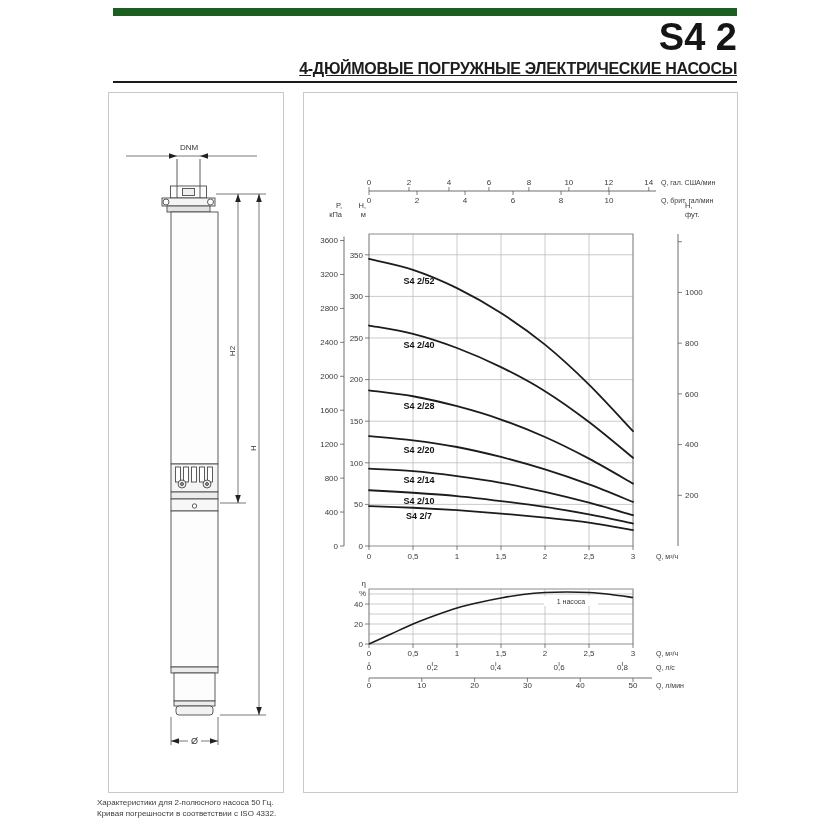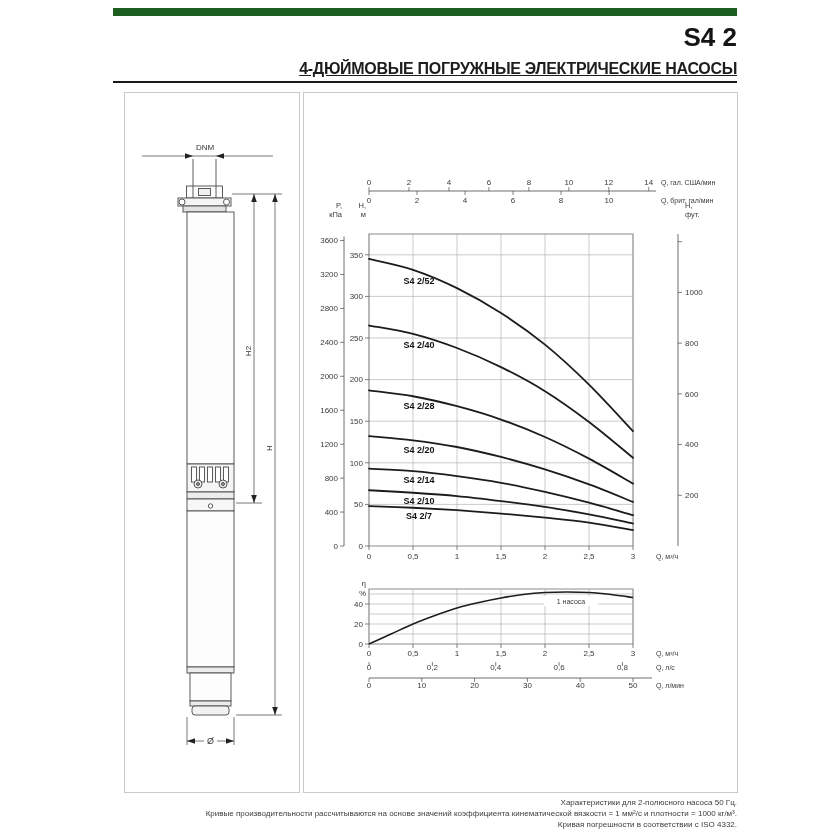--- a/index.html
+++ b/index.html
@@ -1,27 +1,27 @@
 <!DOCTYPE html>
 <html><head>
 <meta charset="utf-8">
 <style>
   html,body{margin:0;padding:0;}
   body{width:840px;height:840px;background:#fff;position:relative;
        font-family:"Liberation Sans",sans-serif;color:#222;overflow:hidden;}
   .topbar{position:absolute;left:113px;top:8px;width:624px;height:8px;background:#1b5e20;}
-  .title{position:absolute;right:103px;top:17px;font-size:26px;font-weight:700;color:#151515;line-height:40px;text-align:center;}
+  .title{position:absolute;right:103px;top:17px;font-size:38px;font-weight:700;color:#151515;line-height:40px;text-align:center;}
   .subtitle{position:absolute;right:103px;top:60px;font-size:16px;font-weight:700;color:#1d1d1d;letter-spacing:-0.3px;text-decoration:underline;}
   .rule{position:absolute;left:113px;right:103px;top:81px;height:2px;background:#1a1a1a;}
   .panel{position:absolute;top:92px;height:701px;border:1px solid #c9c9c9;background:#fff;box-sizing:border-box;}
-  .left-panel{left:124px;width:176px;}
+  .left-panel{left:108px;width:176px;}
   .right-panel{left:303px;width:435px;}
   svg{display:block;}
   svg text{font-family:"Liberation Sans",sans-serif;}
-  .footer{position:absolute;left:97px;right:103px;top:797px;text-align:right;
+  .footer{position:absolute;left:97px;right:103px;top:797px;
           font-size:8px;line-height:11px;color:#3c3c3c;}
 </style>
 </head>
 <body>
 
 <div class="topbar" style="background: rgb(27, 94, 32);"></div>
 <div class="title">S4 2</div>
 <div class="subtitle">4-ДЮЙМОВЫЕ ПОГРУЖНЫЕ ЭЛЕКТРИЧЕСКИЕ НАСОСЫ</div>
 <div class="rule"></div>
 
@@ -283,15 +283,14 @@
       <line x1="276.20000000000005" y1="585" x2="276.20000000000005" y2="589" stroke="#4a4a4a" stroke-width="0.7"></line>
       <text x="276.20000000000005" y="595" font-size="8" fill="#3a3a3a" text-anchor="middle" font-weight="normal">40</text>
       <line x1="329" y1="585" x2="329" y2="589" stroke="#4a4a4a" stroke-width="0.7"></line>
       <text x="329" y="595" font-size="8" fill="#3a3a3a" text-anchor="middle" font-weight="normal">50</text>
       <text x="352" y="595" font-size="7" fill="#3a3a3a" text-anchor="start" font-weight="normal">Q, л/мин</text>
     </svg>
 </div>
 
 <div class="footer">
   <div>Характеристики для 2-полюсного насоса 50 Гц.</div>
-  <div>Кривые производительности рассчитываются на основе значений коэффициента кинематической вязкости = 1 мм²/с и плотности = 1000 кг/м³.</div>
   <div>Кривая погрешности в соответствии с ISO 4332.</div>
 </div>
 
 </body></html>

